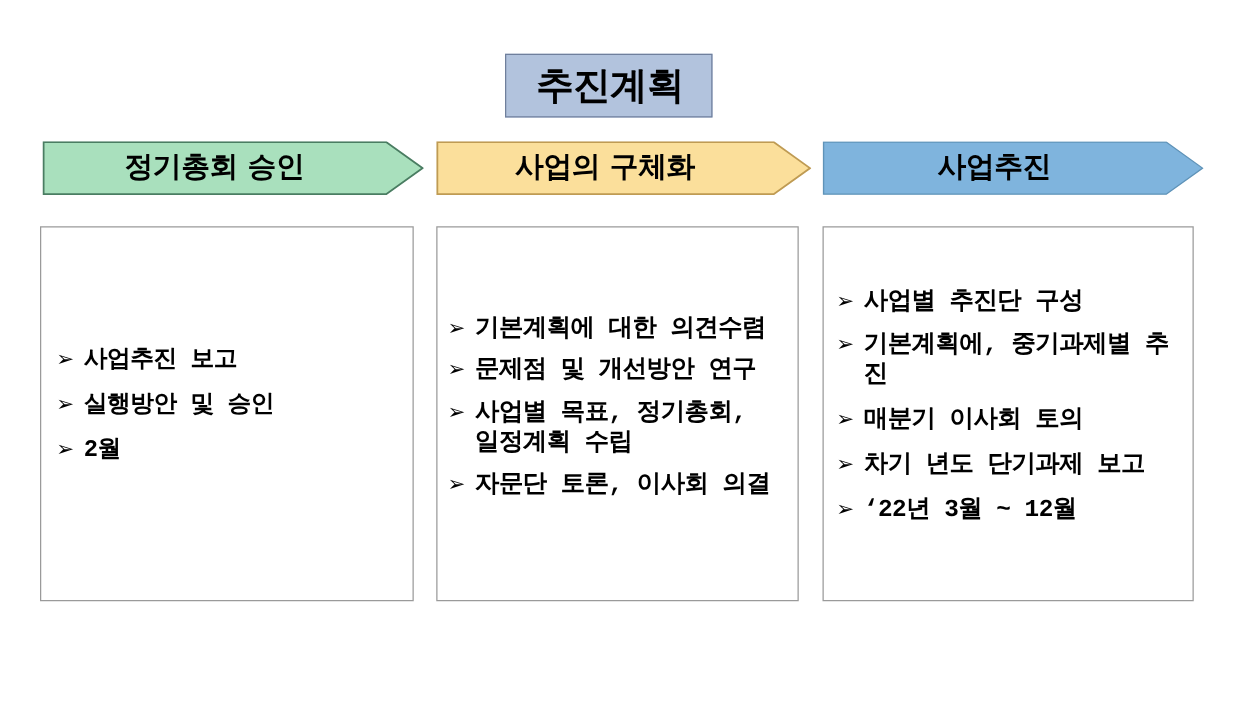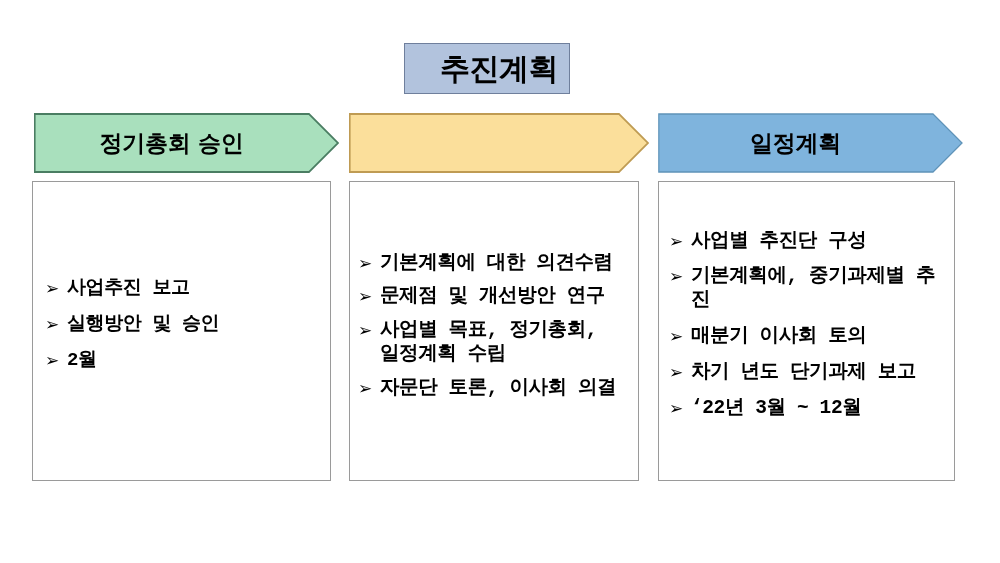--- a/index.html
+++ b/index.html
@@ -21,21 +21,21 @@
     position: absolute;
     left: 404px;
     top: 43px;
     width: 166px;
     height: 51px;
     background: #b2c3dd;
     border: 1px solid #6f7f9c;
     box-sizing: border-box;
     display: flex;
     align-items: center;
-    justify-content: center;
+    justify-content: flex-start;
     padding-left: 24px;
   }
   #title-box .title-text {
     font-size: 30px;
     font-weight: 700;
     letter-spacing: -0.5px;
     line-height: 1;
     color: #000;
   }
 
@@ -43,21 +43,21 @@
   .column {
     position: absolute;
   }
   #col-0 { left: 34px;  top: 113px; width: 305px; }
   #col-1 { left: 349px; top: 113px; width: 300px; }
   #col-2 { left: 658px; top: 113px; width: 305px; }
 
   
   .chevron {
     position: relative;
-    height: 60px;
+    height: 43px;
   }
   .chevron .chev-shape {
     position: absolute;
     left: 0;
     top: 0;
     width: 100%;
     height: 100%;
   }
   .chevron .chev-label {
     position: absolute;
@@ -162,20 +162,21 @@
       </li>
     </ul>
   </div>
 </div>
 
 <div class="column" id="col-1">
   <div class="chevron">
     <svg class="chev-shape" viewBox="0 0 300 50" preserveAspectRatio="none">
       <polygon points="0.8,0.8 270,0.8 299,25 270,49.2 0.8,49.2" fill="#fbdf9b" stroke="#bf9b53" stroke-width="1.6"></polygon>
     </svg>
+    <div class="chev-label">사업의 구체화</div>
   </div>
   <div class="body-box" id="body-1">
     <ul class="bullet-list">
       <li class="bullet-item">
         <span class="bullet-marker">➢</span>
         <span class="bullet-text">기본계획에 대한 의견수렴</span>
       </li>
       <li class="bullet-item">
         <span class="bullet-marker">➢</span>
         <span class="bullet-text">문제점 및 개선방안 연구</span>
@@ -191,21 +192,21 @@
       </li>
     </ul>
   </div>
 </div>
 
 <div class="column" id="col-2">
   <div class="chevron">
     <svg class="chev-shape" viewBox="0 0 305 50" preserveAspectRatio="none">
       <polygon points="0.8,0.8 275,0.8 304,25 275,49.2 0.8,49.2" fill="#7fb4dd" stroke="#5f93b8" stroke-width="1.2"></polygon>
     </svg>
-    <div class="chev-label">일정계획</div>
+    <div class="chev-label">사업추진</div>
   </div>
   <div class="body-box" id="body-2">
     <ul class="bullet-list">
       <li class="bullet-item">
         <span class="bullet-marker">➢</span>
         <span class="bullet-text">사업별 추진단 구성</span>
       </li>
       <li class="bullet-item">
         <span class="bullet-marker">➢</span>
         <span class="bullet-text">기본계획에, 중기과제별 추진</span>

